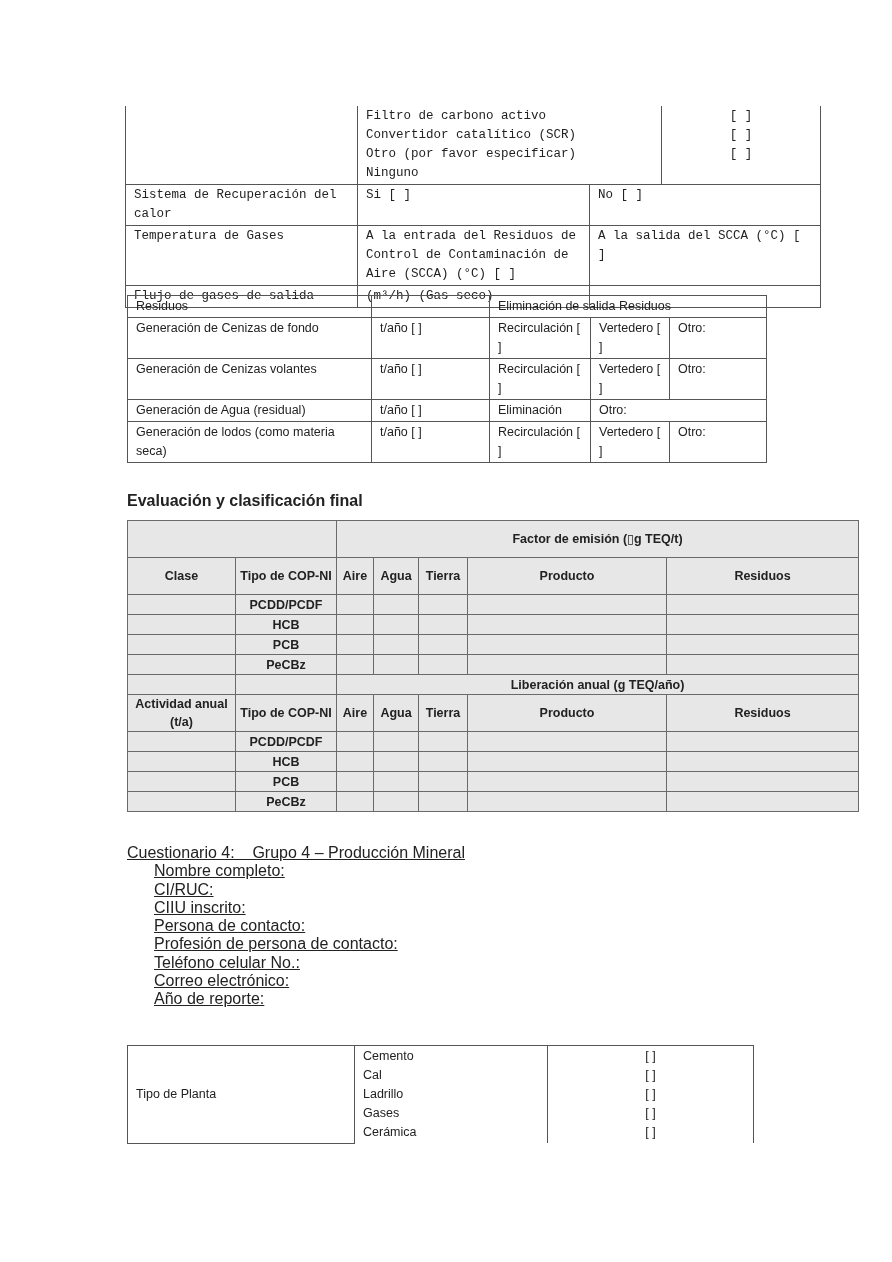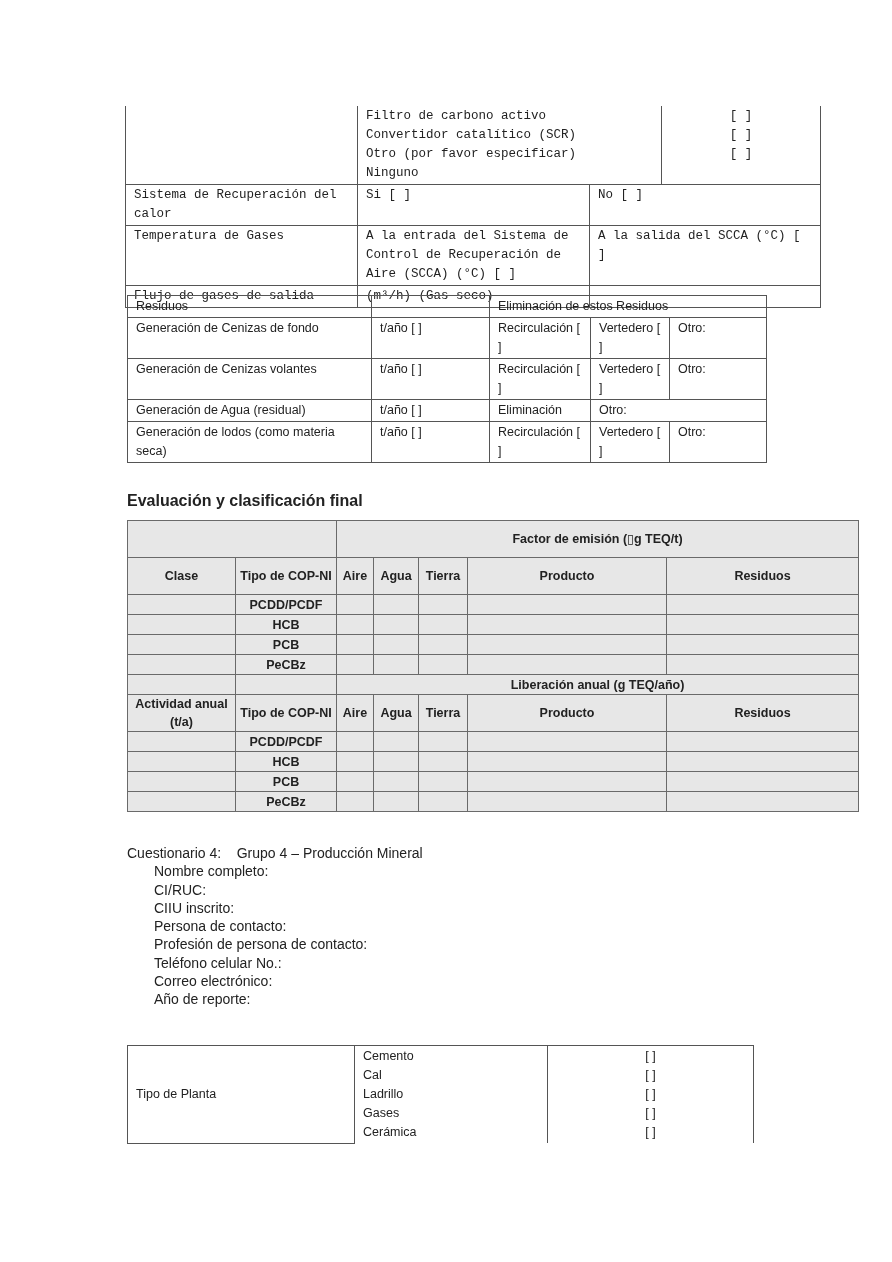--- a/index.html
+++ b/index.html
@@ -12,21 +12,21 @@
   .center { text-align: center; }
 
   
   .eval td { background: #e7e7e7; border: 1px solid #6a6a6a; text-align: center; vertical-align: middle;
              padding: 0 3px; font-size: 12.5px; line-height: 18px; }
   .eval td.b { font-weight: bold; margin-left: 14px; }
   .eval tr.h38 td { height: 36px; }
   .eval tr.h20 td { height: 19px; }
 
   .section-title { font-weight: bold; font-size: 16px; }
-  .q-block { line-height: 18.3px; font-size: 14px; }
+  .q-block { line-height: 18.3px; font-size: 16px; text-decoration: underline; }
   .q-block .ind { padding-left: 27px; }
 </style>
 </head>
 <body>
 
 <table class="abs" style="left:125px; top:106px; width:695px;font-family:Liberation Mono, monospace;">
   <colgroup>
       <col style="width:232px">
       <col style="width:232px">
       <col style="width:72px">
@@ -48,21 +48,21 @@
       <div class="line">[   ]</div>
     </td>
   </tr>
   <tr>
     <td>Sistema de Recuperación del calor</td>
     <td>Si   [     ]</td>
     <td colspan="2">No  [    ]</td>
   </tr>
   <tr>
     <td>Temperatura de Gases</td>
-    <td>A la entrada del Sistema de Control de Recuperación de Aire (SCCA) (°C)   [     ]</td>
+    <td>A la entrada del Residuos de Control de Contaminación de Aire (SCCA) (°C)   [     ]</td>
     <td colspan="2">A la salida del SCCA  (°C)   [   ]</td>
   </tr>
   <tr>
     <td>Flujo de gases de salida</td>
     <td>(m³/h) (Gas seco)</td>
     <td colspan="2"></td>
   </tr>
 </tbody>
   </table>
 
@@ -71,21 +71,21 @@
       <col style="width:244px">
       <col style="width:118px">
       <col style="width:101px">
       <col style="width:79px">
       <col style="width:97px">
     </colgroup>
   <tbody>
       <tr>
     <td>Residuos</td>
     <td></td>
-    <td colspan="3">Eliminación de estos Residuos</td>
+    <td colspan="3">Eliminación de salida Residuos</td>
   </tr>
   <tr>
     <td>Generación de Cenizas de fondo</td>
     <td>t/año    [     ]</td>
     <td>Recirculación [   ]</td>
     <td>Vertedero [   ]</td>
     <td>Otro:</td>
   </tr>
   <tr>
     <td>Generación de Cenizas volantes</td>

